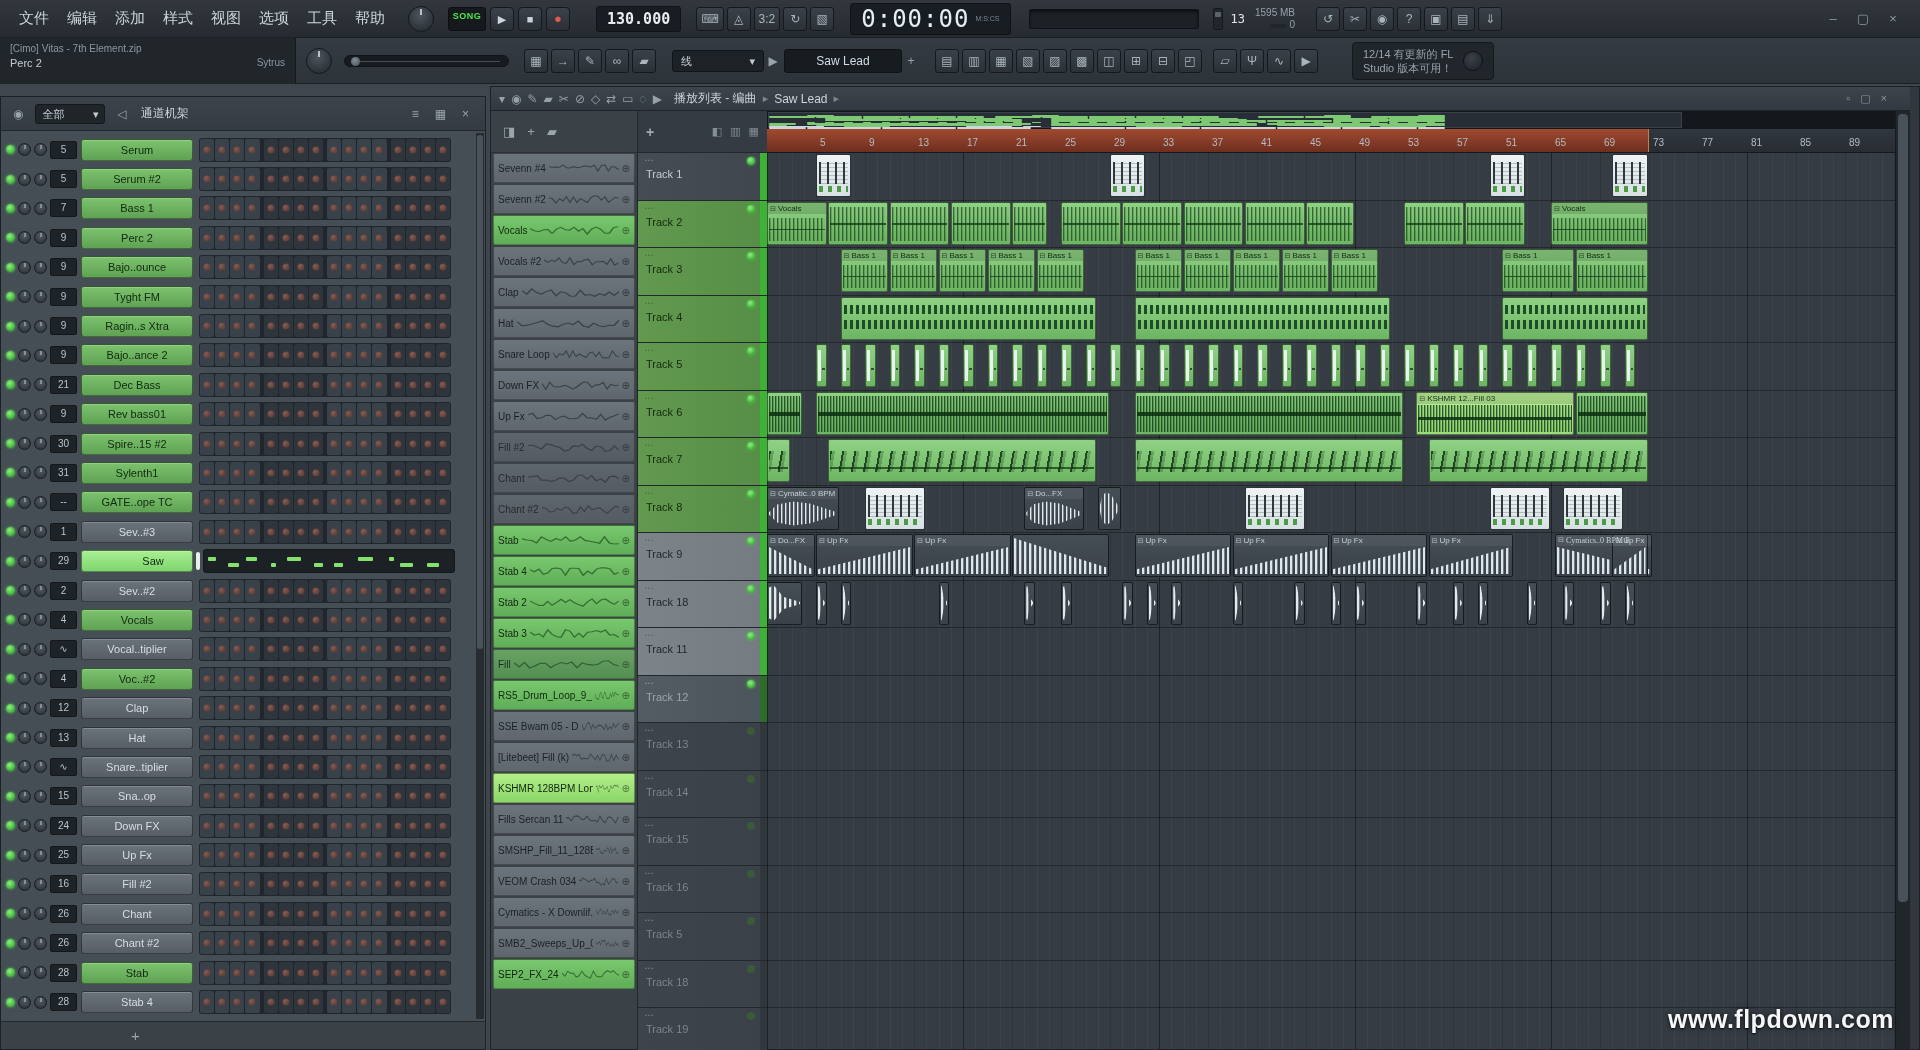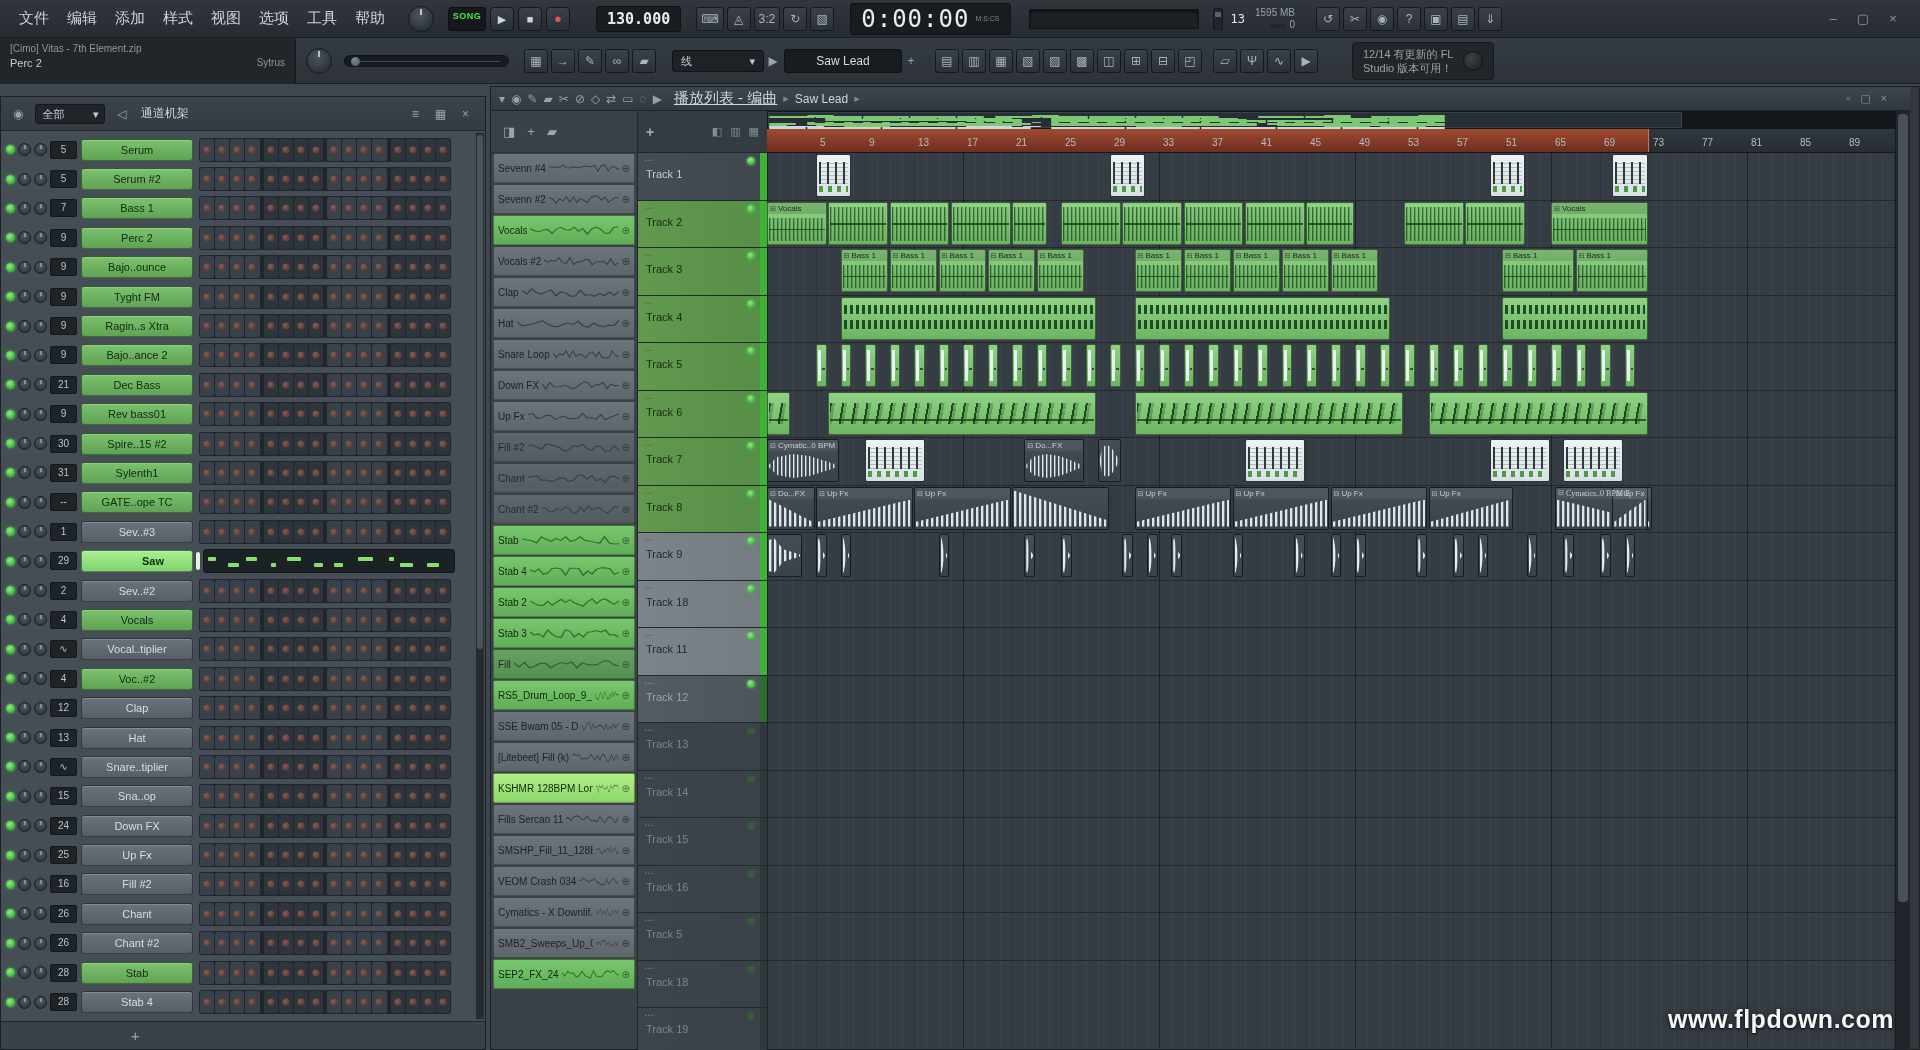--- a/index.html
+++ b/index.html
@@ -95,21 +95,21 @@
     background:radial-gradient(circle at 50% 35%,#535b64,#32383e 75%); border:1px solid #191d21; }
   .ch-knob::after { content:""; position:absolute; left:50%; top:1px; width:1px; height:4px;
     background:#c2cad0; transform:translateX(-50%); }
   .ch-num { width:27px; height:18px; background:#1e2327; border:1px solid #14181c; border-radius:2px;
     color:#b9c4cb; font-size:10px; text-align:center; line-height:16px; margin-right:4px; }
   .ch-name { width:112px; height:22px; border-radius:3px; font-size:11px; line-height:20px;
     text-align:center; border:1px solid rgba(0,0,0,.45); box-shadow:inset 0 1px rgba(255,255,255,.18);
     overflow:hidden; white-space:nowrap; }
   .c-green { background:linear-gradient(#7cc36d,#5fa254); color:#11290f; }
   .c-gray  { background:linear-gradient(#6a727a,#575e66); color:#d7dee3; }
-  .c-sel   { background:linear-gradient(#a9ef92,#7fd56e); color:#0d2b0d; font-weight:bold;padding-left:32px; }
+  .c-sel   { background:linear-gradient(#a9ef92,#7fd56e); color:#0d2b0d; font-weight:normal;padding-left:32px; }
   .sel-ind { width:4px; height:18px; background:#e9efe9; border-radius:2px; margin-left:3px; }
   .ch-steps { margin-left:6px; width:252px; height:24px; background:#20262b; border-radius:3px;
     display:flex; gap:1px; padding:1px; }
   .step { flex:1; border-radius:2px; position:relative; }
   .step.g1 { background:#39414a; } .step.g2 { background:#2f353d; }
   .step.gsep { margin-left:3px; }
   .dot { position:absolute; width:7px; height:7px; border-radius:50%; left:50%; top:50%;
     transform:translate(-50%,-50%);
     background:radial-gradient(circle at 35% 35%,#8a5c52,#5e3f3a 70%); }
   .ch-preview { margin-left:3px; width:252px; height:24px; background:#1c2126; border-radius:3px;
@@ -124,21 +124,21 @@
   .rk-hscroll { flex:1; margin:8px 14px 8px 60px; background:#23282d; border-radius:4px; position:relative; }
   .rk-hscroll i { position:absolute; left:2px; top:2px; bottom:2px; width:88px;
     background:#4d565e; border-radius:3px; }
 
   
   .plwin { position:absolute; left:490px; top:86px; right:0; bottom:0;
     background:#3a4147; border:1px solid #1c2126; }
   .pl-titlebar { height:24px; background:linear-gradient(#3d444c,#323941);
     border-bottom:1px solid #1e2327; display:flex; align-items:center; padding:0 8px; }
   .pl-ic { color:#97a1a8; font-size:12px; margin-right:6px; }
-  .pl-title { font-size:15px; color:#cdd5da; margin-left:6px;text-decoration:underline; }
+  .pl-title { font-size:12px; color:#cdd5da; margin-left:6px; }
   .crumb { color:#7d878e; font-size:11px; margin:0 6px; }
   .pl-crumbname { font-size:12px; color:#cdd5da; }
   .pl-winbtn { color:#8d969d; font-size:11px; margin-left:10px; }
   .pl-sp { flex:1; }
   .pl-edge { position:absolute; top:0; bottom:0; right:0; width:9px; background:#31373d; }
   .pl-vscroll { position:absolute; top:24px; bottom:0; right:9px; width:15px; background:#21262b;
     border-left:1px solid #171b1f; }
   .pl-vscroll i { position:absolute; left:2px; right:2px; top:3px; height:84%;
     background:#49525a; border-radius:4px; }
 
@@ -2830,20 +2830,38 @@
           <div class="clip c-tick nolbl" style="left: 833px; width: 10.75px;">
             <i class="tk"></i>
             <i class="tkstem"></i>
           </div>
           <div class="clip c-tick nolbl" style="left: 857.5px; width: 10.75px;">
             <i class="tk"></i>
             <i class="tkstem"></i>
           </div>
         </div>
         <div class="t-row" style="height: 47.5px;">
+          <div class="clip c-wave c-wbig nolbl" style="left: 0px; width: 35.25px;">
+            <i class="wfband"></i>
+          </div>
+          <div class="clip c-wave c-wbig nolbl" style="left: 49px; width: 292.5px;">
+            <i class="wfband"></i>
+          </div>
+          <div class="clip c-wave c-wbig nolbl" style="left: 367.5px; width: 268px;">
+            <i class="wfband"></i>
+          </div>
+          <div class="clip c-wave c-wbig bright" style="left: 649.25px; width: 157.75px;">
+            <span class="lbl"><i class="clip-ic">⊟</i>KSHMR 12...Fill 03</span>
+            <i class="wfband"></i>
+          </div>
+          <div class="clip c-wave c-wbig nolbl" style="left: 808.5px; width: 72px;">
+            <i class="wfband"></i>
+          </div>
+        </div>
+        <div class="t-row" style="height: 47.5px;">
           <div class="clip c-hits nolbl" style="left: 0px; width: 23px;">
             <i class="hb"></i>
           </div>
           <div class="clip c-hits nolbl" style="left: 61.25px; width: 268px;">
             <i class="hb"></i>
           </div>
           <div class="clip c-hits nolbl" style="left: 367.5px; width: 268px;">
             <i class="hb"></i>
           </div>
           <div class="clip c-hits nolbl" style="left: 661.5px; width: 219px;">

